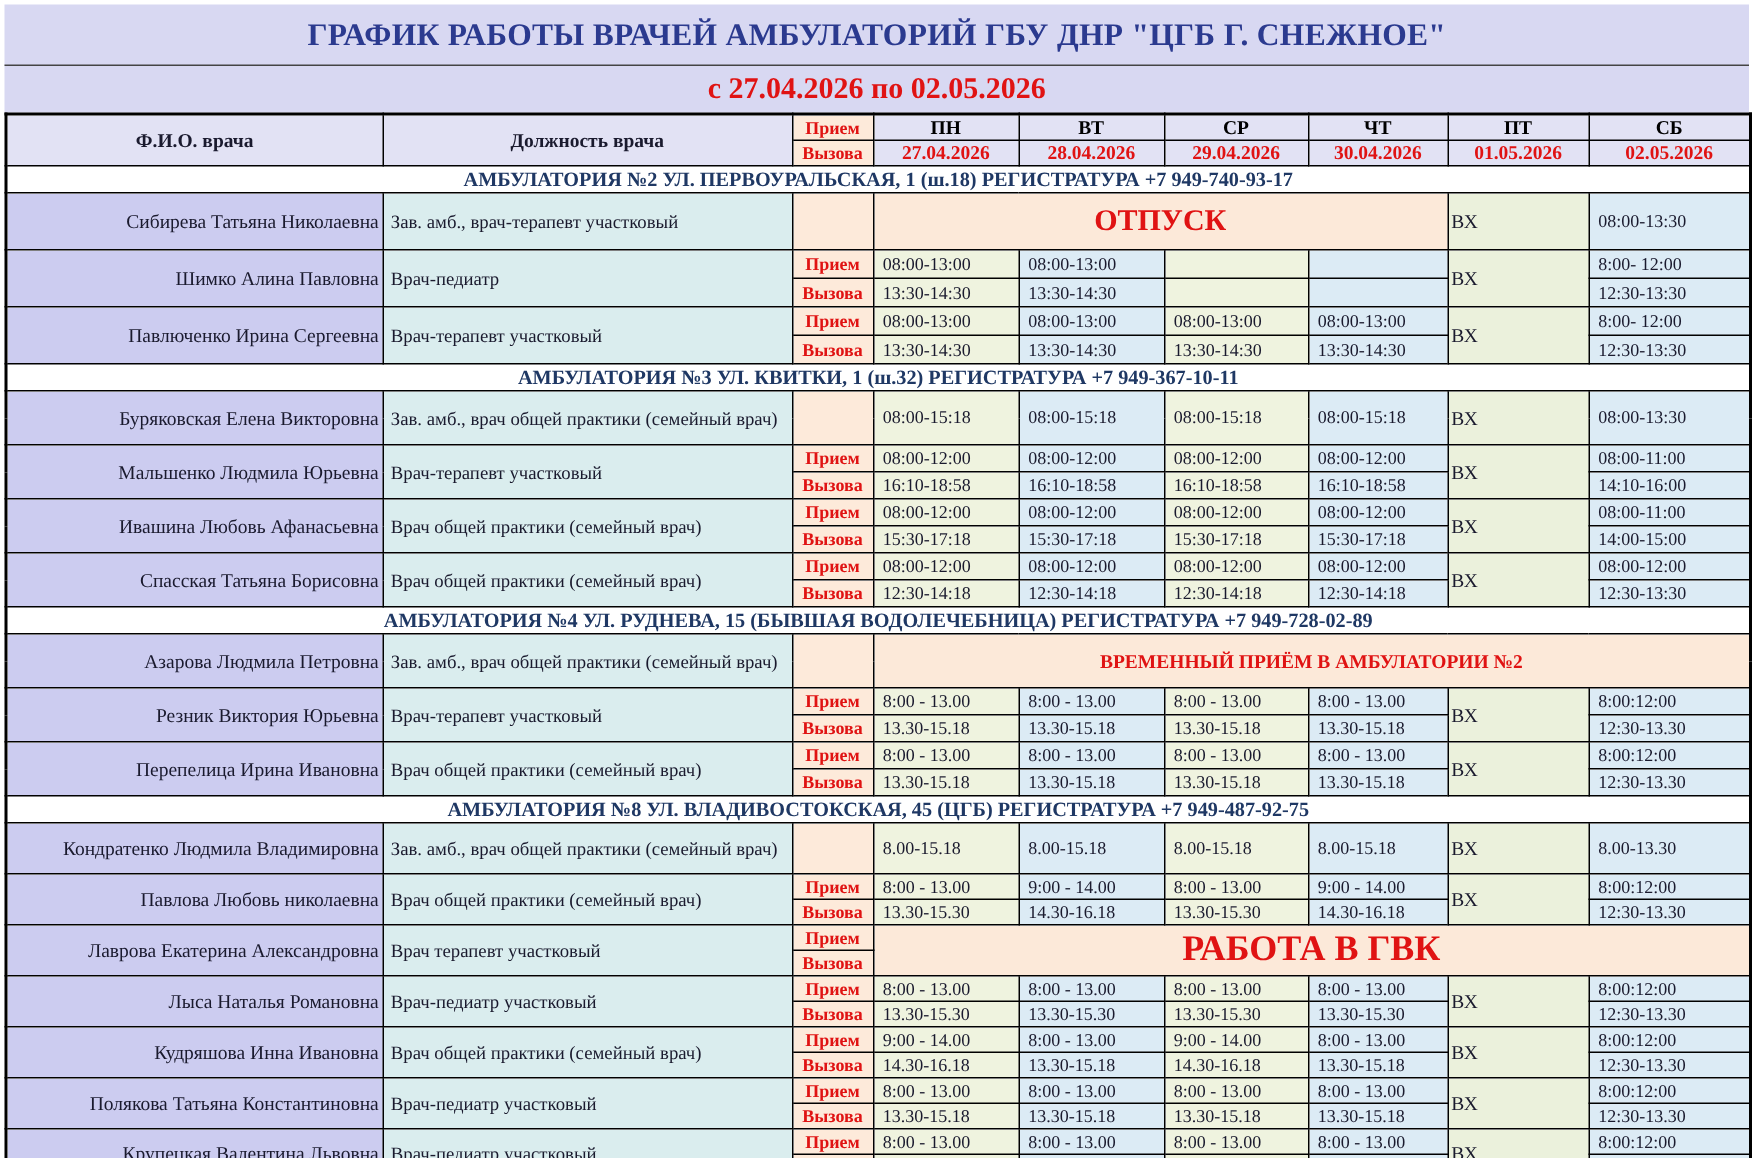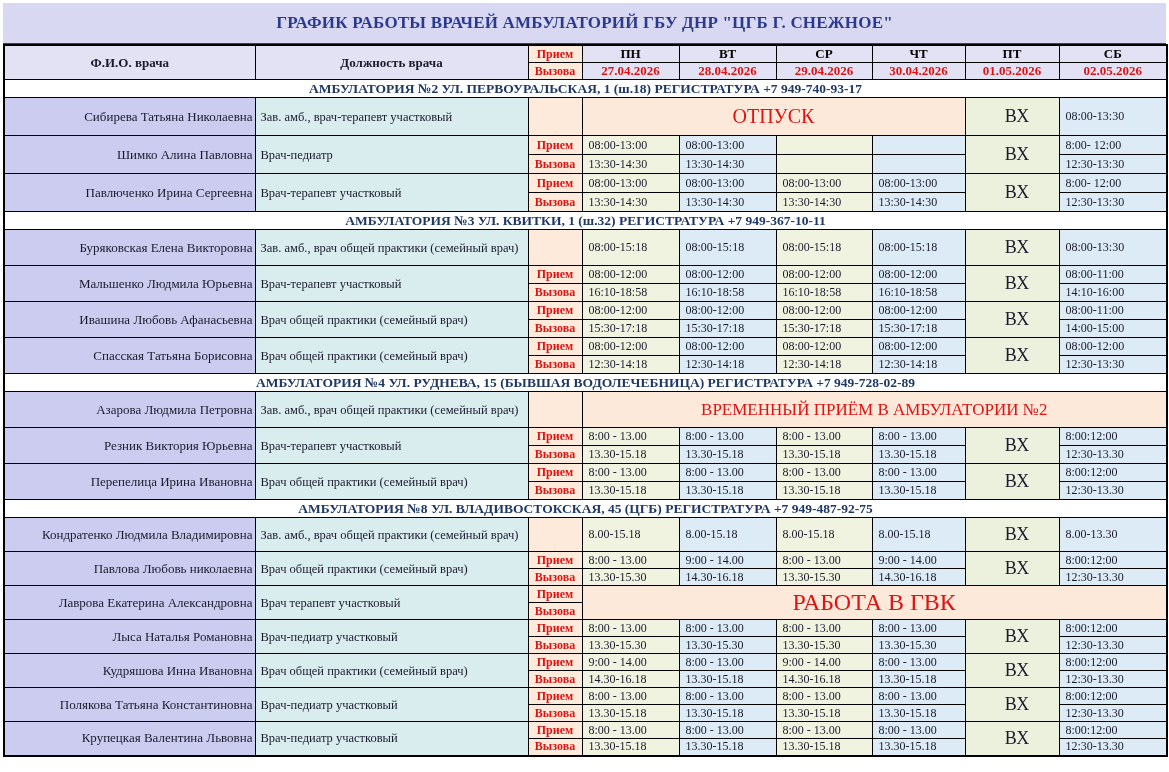--- a/index.html
+++ b/index.html
@@ -11,21 +11,21 @@
   html,body{margin:0;padding:0;}
   body{
     width:1169px;height:772px;overflow:hidden;background:#ffffff;
     font-family:"Liberation Serif","DejaVu Serif",serif;color:var(--ink);
   }
   .sheet{padding:3px 3px 0 3px;}
   .titlebar{
     height:41px;background:var(--lav);border-bottom:1px solid #444;
     display:flex;align-items:center;justify-content:center;
   }
-  .titlebar .t{font-weight:bold;font-size:17px;color:var(--navy);letter-spacing:.2px;white-space:nowrap;}
+  .titlebar .t{font-weight:bold;font-size:21px;color:var(--navy);letter-spacing:.2px;white-space:nowrap;}
   .datebar{
     height:31px;background:var(--lav);
     display:flex;align-items:center;justify-content:center;
   }
   .datebar .t{font-weight:bold;font-size:20px;color:var(--red);}
   table{border-collapse:collapse;table-layout:fixed;width:1163px;border:2px solid #000;}
   th,td{border:1px solid #000;padding:0 2px;overflow:hidden;vertical-align:middle;}
   thead th{height:16px;background:var(--lav2);font-size:13px;font-weight:bold;white-space:nowrap;}
   th.c-fio,th.c-posh{background:var(--lav2);}
   th.c-dayname{color:#000;}
@@ -34,34 +34,37 @@
   td.sec{
     height:18px;background:#ffffff;text-align:center;font-weight:bold;
     font-size:13.5px;color:var(--navy2);white-space:nowrap;
   }
   td.c-name{background:var(--name);text-align:right;font-size:13px;padding-left:5px;white-space:nowrap;}
   td.c-pos{background:var(--pos);text-align:left;font-size:12.5px;padding-left:5px;white-space:normal;line-height:1.12;}
   td.c-lab{background:var(--peach);color:var(--red);font-weight:bold;font-size:12px;text-align:center;white-space:nowrap;}
   td.c-day{text-align:left;font-size:12px;padding-left:6px;white-space:nowrap;}
   td.g{background:var(--green);}
   td.b{background:var(--blue);}
-  td.c-vx{background:var(--vx);text-align:center;font-size:18px;padding-left:12px;}
+  td.c-vx{background:var(--vx);font-size:13px;padding-left:2px;}
   td.c-banner{
-    background:var(--banner);color:var(--red);font-weight:normal;text-align:center;white-space:nowrap;
+    background:var(--banner);color:var(--red);font-weight:bold;text-align:center;white-space:nowrap;
   }
   td.bn-lg{font-size:20px;}
-  td.bn-md{font-size:17px;}
+  td.bn-md{font-size:13px;}
   td.bn-xl{font-size:24px;}
 </style>
 </head>
 <body>
 
 <div class="sheet">
   <div class="titlebar">
     <div class="t">ГРАФИК РАБОТЫ ВРАЧЕЙ АМБУЛАТОРИЙ ГБУ ДНР "ЦГБ Г. СНЕЖНОЕ"</div>
+  </div>
+  <div class="datebar">
+    <div class="t">с 27.04.2026 по 02.05.2026</div>
   </div>
   <table>
     <colgroup>
       <col style="width:251px">
         <col style="width:273px">
         <col style="width:54px">
       <col style="width:97px">
         <col style="width:97px">
         <col style="width:96px">
       <col style="width:93px">

